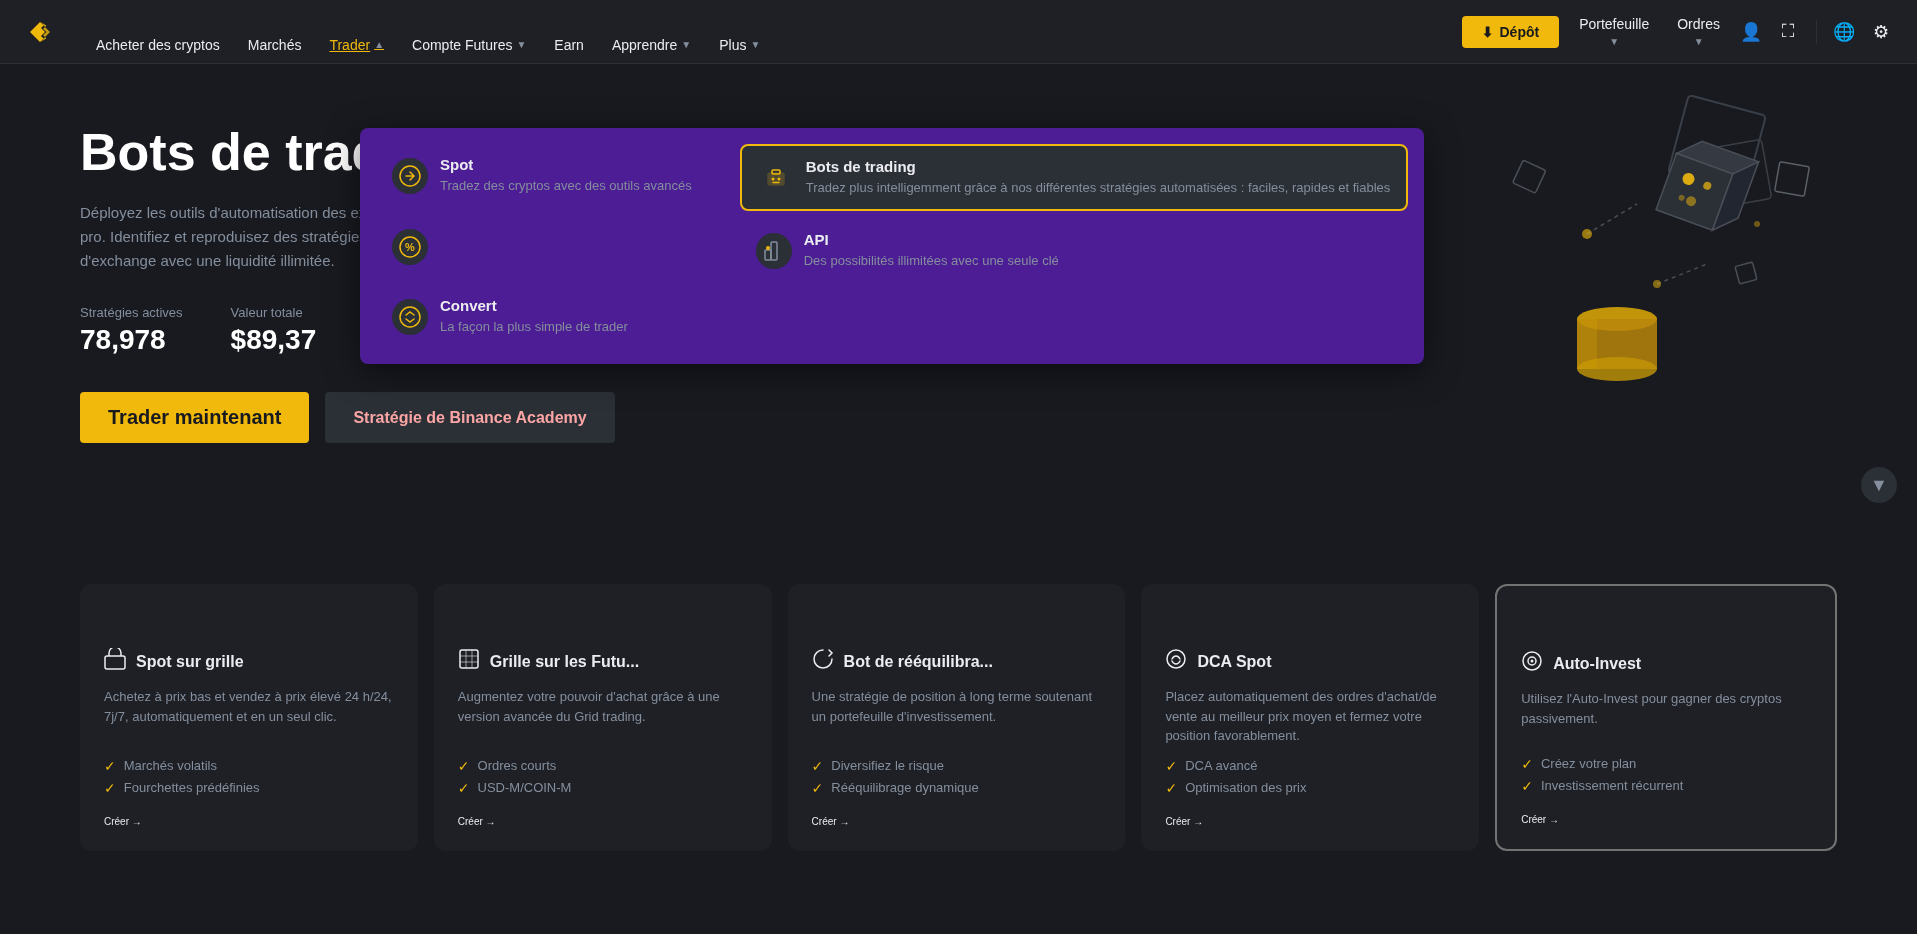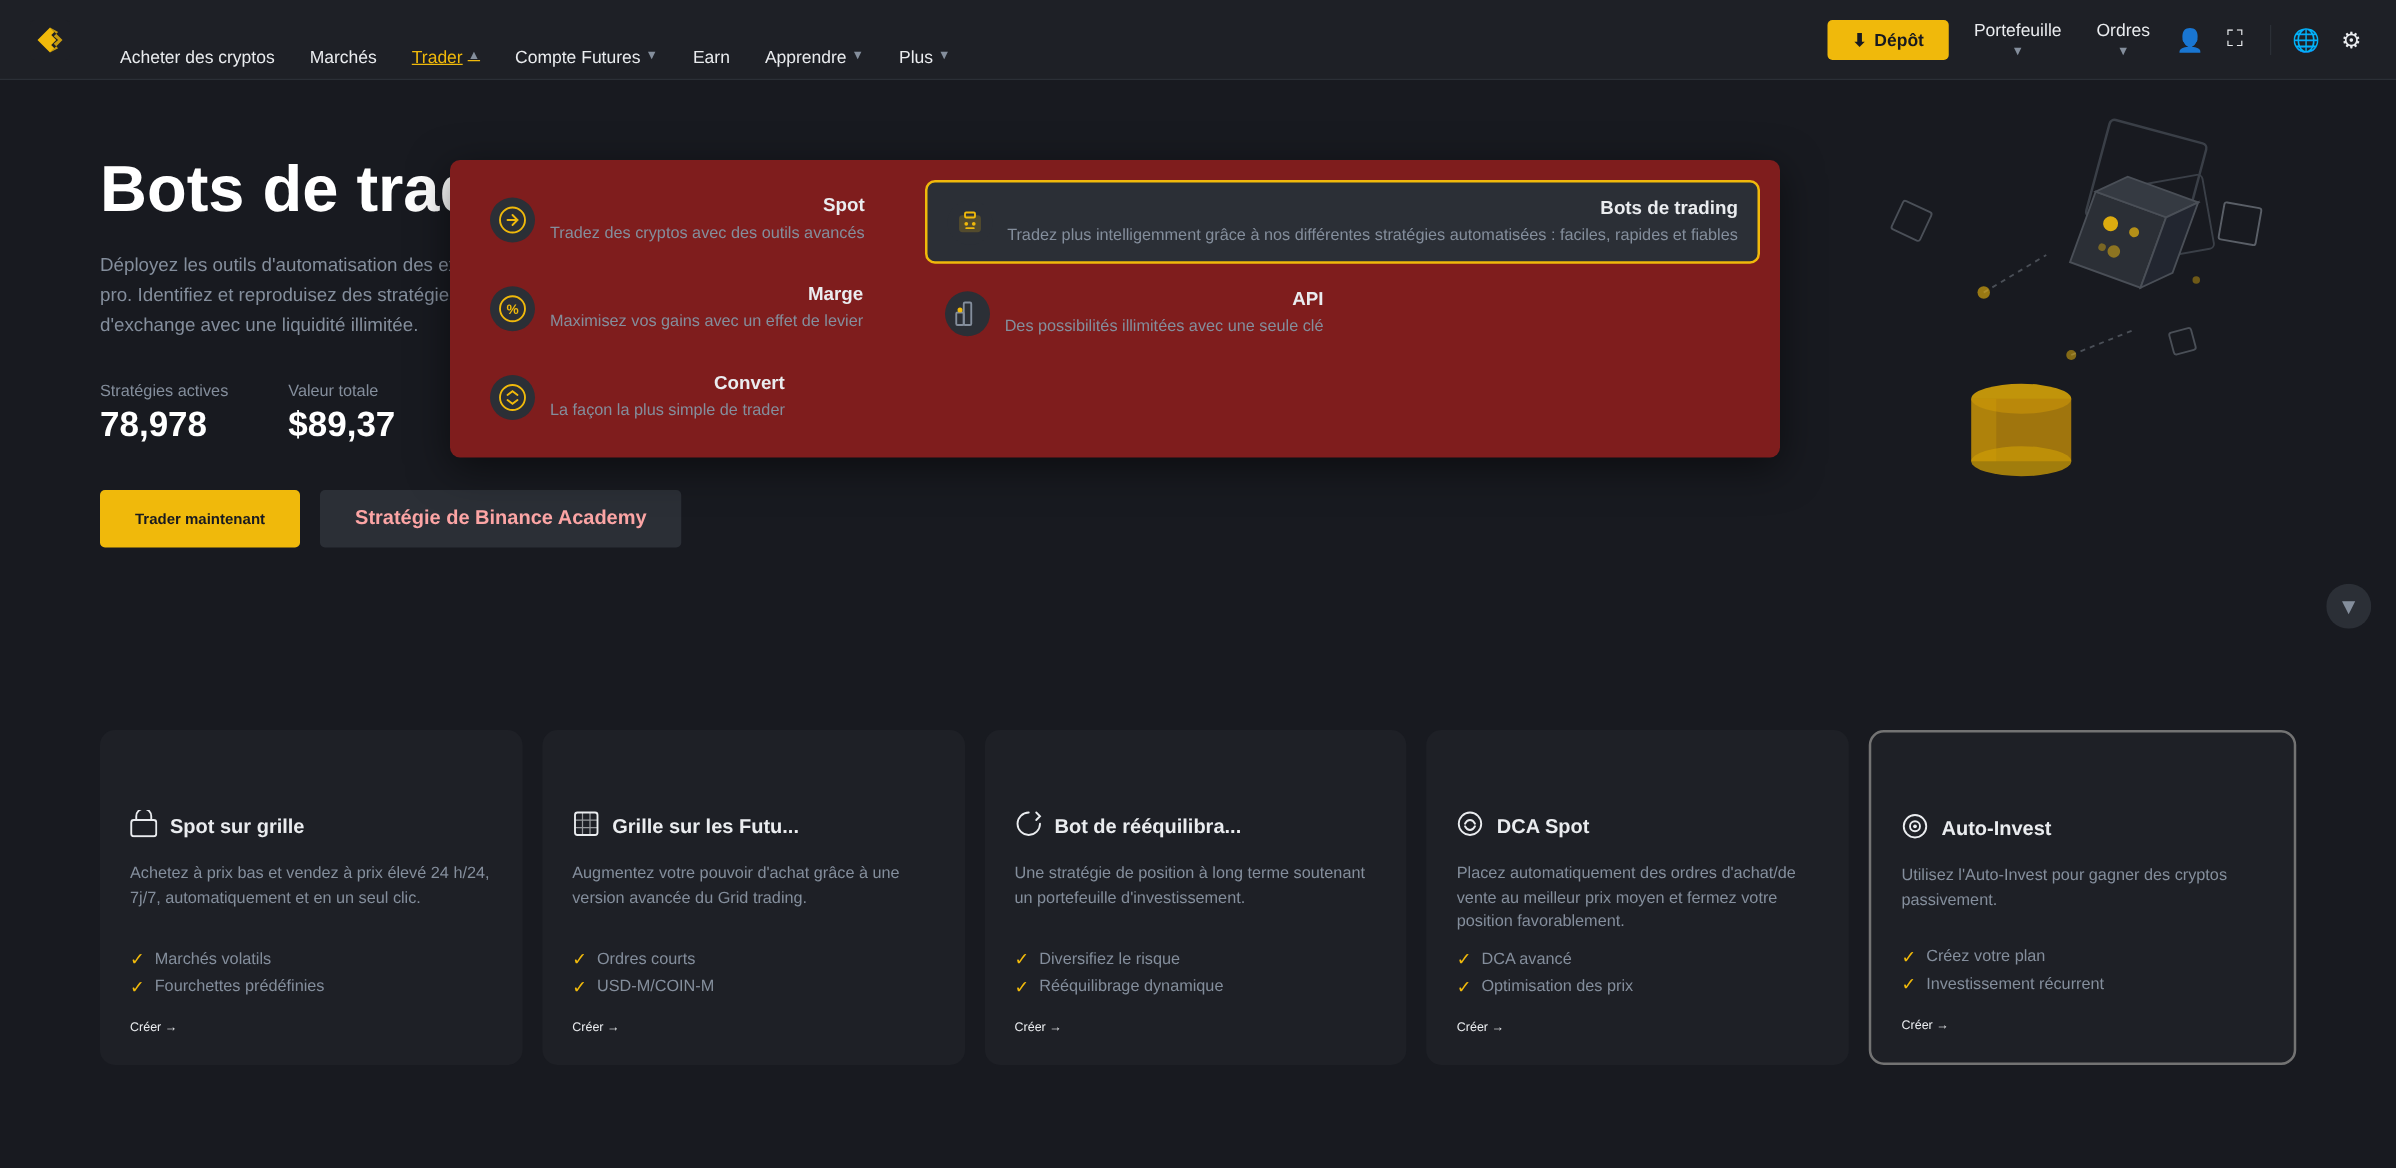--- a/index.html
+++ b/index.html
@@ -109,28 +109,27 @@
       top: 64px;
       left: 0;
       right: 0;
       bottom: 0;
       z-index: 50;
     }
     .dropdown-menu {
       position: absolute;
       top: 0;
       left: 360px;
-      background: #7f1d1d;
+      background: #4c1d95;
       border-radius: 8px;
       padding: 16px;
       display: flex;
       gap: 32px;
       box-shadow: 0 8px 32px rgba(0,0,0,0.5);
       min-width: 680px;
-      text-align: right;
     }
     .dropdown-col {
       display: flex;
       flex-direction: column;
       gap: 8px;
       min-width: 280px;
     }
     .dropdown-item {
       display: flex;
       align-items: flex-start;
@@ -189,21 +188,21 @@
     }
     .stat-label { font-size: 13px; color: #848e9c; margin-bottom: 4px; }
     .stat-value { font-size: 28px; font-weight: 700; color: #fff; }
     .hero-buttons { display: flex; gap: 16px; }
     .btn-primary {
       background: #f0b90b;
       color: #181a20;
       border: none;
       padding: 14px 28px;
       border-radius: 4px;
-      font-size: 12px;
+      font-size: 20px;
       font-weight: 700;
       cursor: pointer;
     }
     .btn-secondary {
       background: #2b2f36;
       color: #fca5a5;
       border: none;
       padding: 14px 28px;
       border-radius: 4px;
       font-size: 16px;
@@ -455,24 +454,20 @@
           </div>
         </div>
 
         <div class="dropdown-item">
           <div class="dropdown-item-icon">
             <svg width="24" height="24" viewBox="0 0 24 24" fill="none">
               <circle cx="12" cy="12" r="10" stroke="#f0b90b" stroke-width="1.5" fill="none"></circle>
               <text x="12" y="16" text-anchor="middle" fill="#f0b90b" font-size="11" font-weight="bold">%</text>
             </svg>
           </div>
-          <div class="dropdown-item-text">
-            <span class="dropdown-item-title">Marge</span>
-            <span class="dropdown-item-desc">Maximisez vos gains avec un effet de levier</span>
-          </div>
         </div>
 
         <div class="dropdown-item">
           <div class="dropdown-item-icon">
             <svg width="24" height="24" viewBox="0 0 24 24" fill="none">
               <circle cx="12" cy="12" r="10" stroke="#f0b90b" stroke-width="1.5" fill="none"></circle>
               <path d="M8 10l4-3 4 3M16 14l-4 3-4-3" stroke="#f0b90b" stroke-width="1.5" stroke-linecap="round"></path>
             </svg>
           </div>
           <div class="dropdown-item-text">

